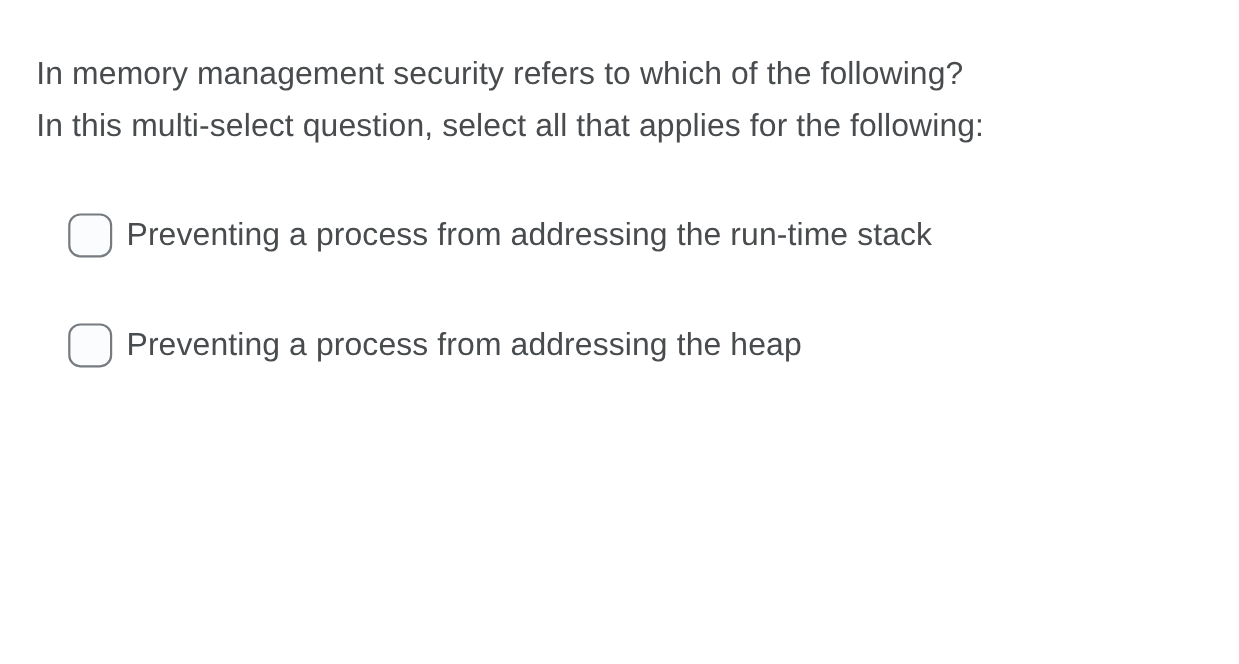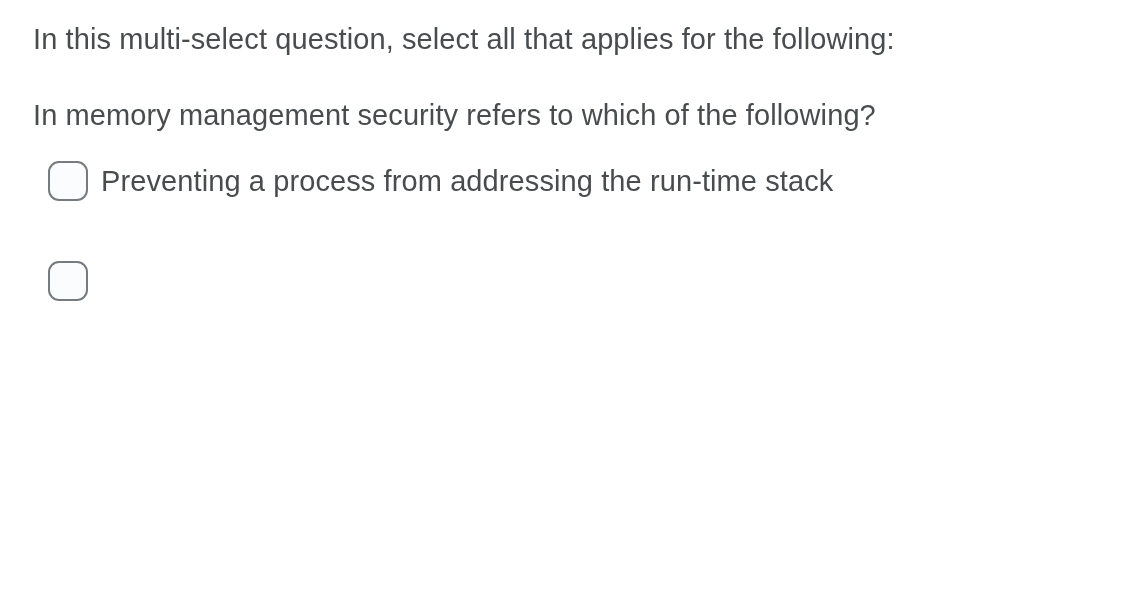--- a/index.html
+++ b/index.html
@@ -28,22 +28,22 @@
     color: #494c4e;
     letter-spacing: 0.1px;
   }
   .question-line.instruction {
     margin-top: 10px;
   }
   .question-line.prompt {
     margin-top: 38px;
   }
   .options-list {
-    margin-top: 25px;
-    padding-left: 48px;
+    margin-top: 58px;
+    padding-left: 62px;
   }
   .option-row {
     display: flex;
     align-items: center;
     height: 44px;
     margin-bottom: 56px;
   }
   .option-row:last-child {
     margin-bottom: 0;
   }
@@ -64,31 +64,32 @@
     letter-spacing: 0.1px;
     cursor: pointer;
     white-space: nowrap;
   }
 </style>
 </head>
 <body>
 
 <div class="page">
   <div class="question-block">
+    <p class="question-line prompt">In memory management security refers to which of the following?</p>
     <p class="question-line instruction">In this multi-select question, select all that applies for the following:</p>
-    <p class="question-line prompt">In memory management security refers to which of the following?</p>
   </div>
 
   <div class="options-list">
 
     <div class="option-row">
       <div class="checkbox" role="checkbox" aria-checked="false"></div>
       <span class="option-label">Preventing a process from addressing the run-time stack</span>
     </div>
 
 
 
     <div class="option-row">
       <div class="checkbox" role="checkbox" aria-checked="false"></div>
+      <span class="option-label">Preventing a process from addressing the heap</span>
     </div>
 
   </div>
 </div>
 
 </body></html>

